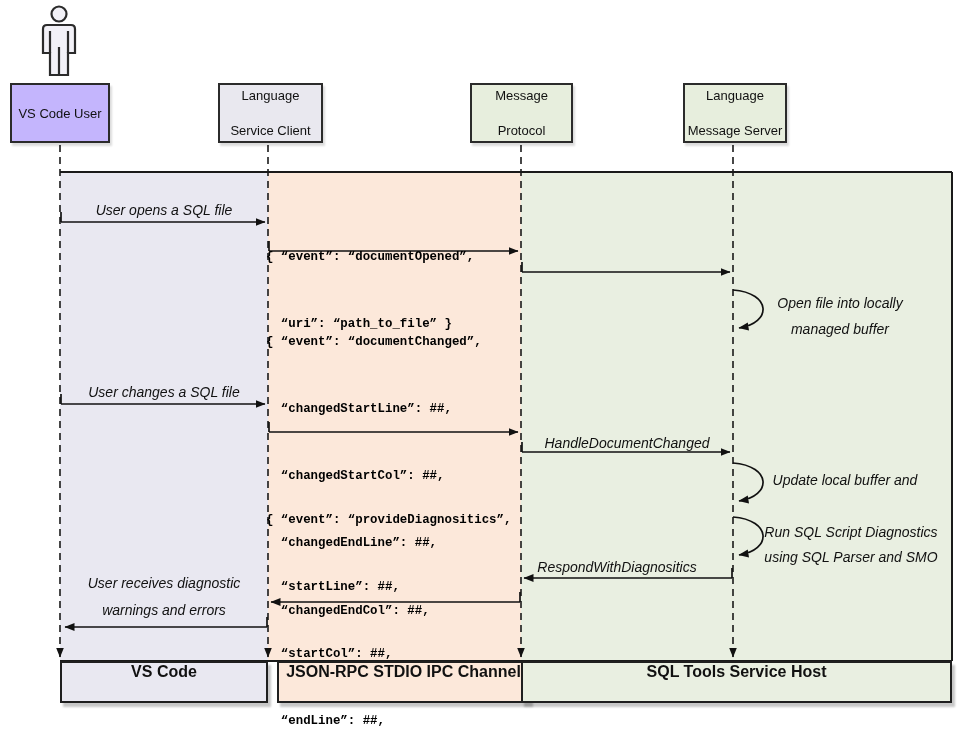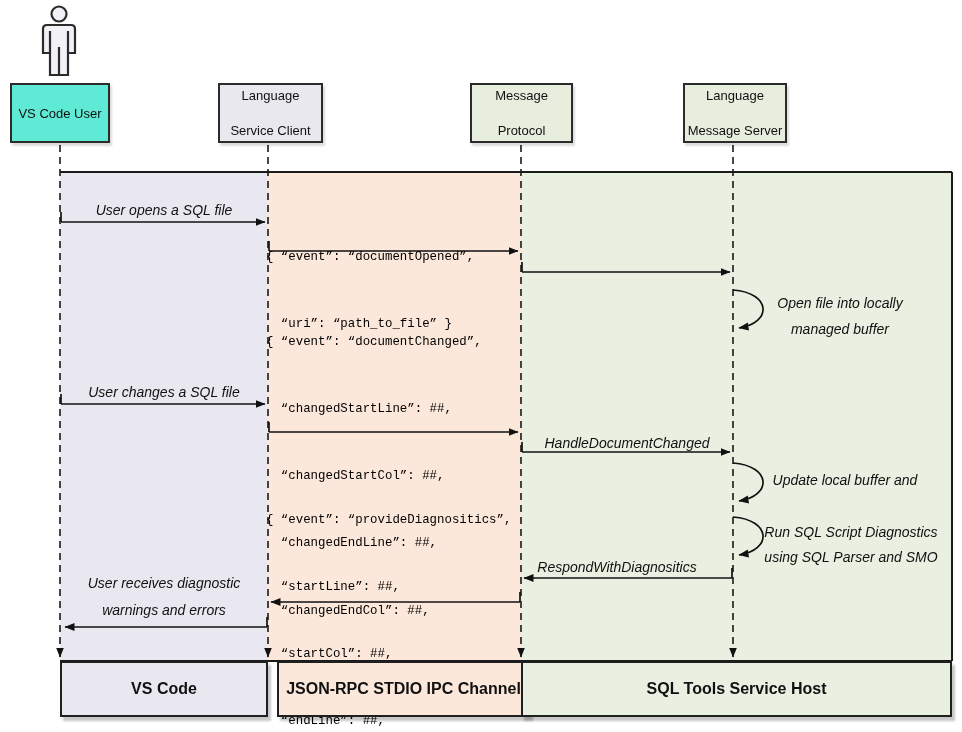--- a/index.html
+++ b/index.html
@@ -18,22 +18,22 @@
     display:flex;flex-direction:column;align-items:center;justify-content:center;
     font-size:13px;line-height:19px;row-gap:16px;
     box-shadow:2px 3px 2px rgba(0,0,0,0.14);box-sizing:border-box;
   }
   #box-user{left:10px;width:100px;}
   #box-client{left:218px;width:105px;}
   #box-protocol{left:470px;width:103px;}
   #box-server{left:683px;width:104px;}
   
   .ftr-box{
-    position:absolute;top:661px;height:56px;border:2px solid #1f1f1f;
-    display:flex;align-items:center;justify-content:center;
+    position:absolute;top:661px;height:42px;border:2px solid #1f1f1f;
+    display:flex;align-items:flex-start;justify-content:center;
     font-size:16px;font-weight:bold;box-sizing:border-box;
     box-shadow:3px 4px 2px rgba(0,0,0,0.22);
   }
   #ftr-vscode{left:60px;width:208px;}
   #ftr-ipc{left:277px;width:253px;}
   #ftr-host{left:521px;width:431px;}
   
   .lbl{
     position:absolute;font-style:italic;font-size:14px;text-align:center;
     line-height:18px;white-space:nowrap;
@@ -46,21 +46,21 @@
   #lbl-respond{left:511px;width:212px;top:558px;}
   #lbl-user-receives{left:60px;width:208px;top:570px;}
   
   .note{position:absolute;font-style:italic;font-size:14px;text-align:center;}
   #note-open{left:755px;width:170px;top:290px;line-height:26px;}
   #note-update{left:760px;width:170px;top:467px;line-height:27px;}
   #note-run{left:762px;width:178px;top:520px;line-height:25px;}
   
   .payload{
     position:absolute;left:266px;font-family:"Liberation Mono",monospace;
-    font-size:12.4px;font-weight:normal;line-height:22.4px;white-space:pre;color:#000;
+    font-size:12.4px;font-weight:bold;line-height:22.4px;white-space:pre;color:#000;
   }
   #payload-opened{top:201px;}
   #payload-changed{top:286px;}
   #payload-diag{top:464px;}
   svg{position:absolute;left:0;top:0;pointer-events:none;}
 </style>
 </head>
 <body>
 
 <div id="canvas">
@@ -123,21 +123,21 @@
       <line x1="522" y1="262" x2="522" y2="272"></line>
       <line x1="61" y1="394" x2="61" y2="404"></line>
       <line x1="269" y1="422" x2="269" y2="432"></line>
       <line x1="522" y1="442" x2="522" y2="452"></line>
       <line x1="732" y1="568" x2="732" y2="578"></line>
       <line x1="520" y1="592" x2="520" y2="602"></line>
       <line x1="267" y1="617" x2="267" y2="627"></line>
     </g>
   </svg>
 
-  <div class="hdr-box" id="box-user" style="background-color: #5eead4;">
+  <div class="hdr-box" id="box-user" style="background-color: #c4b5fd;">
     <span>VS Code User</span>
   </div>
   <div class="hdr-box" id="box-client" style="background-color: rgb(233, 232, 239);">
     <span>Language</span>
     <span>Service Client</span>
   </div>
   <div class="hdr-box" id="box-protocol" style="background-color: rgb(231, 238, 221);">
     <span>Message</span>
     <span>Protocol</span>
   </div>

